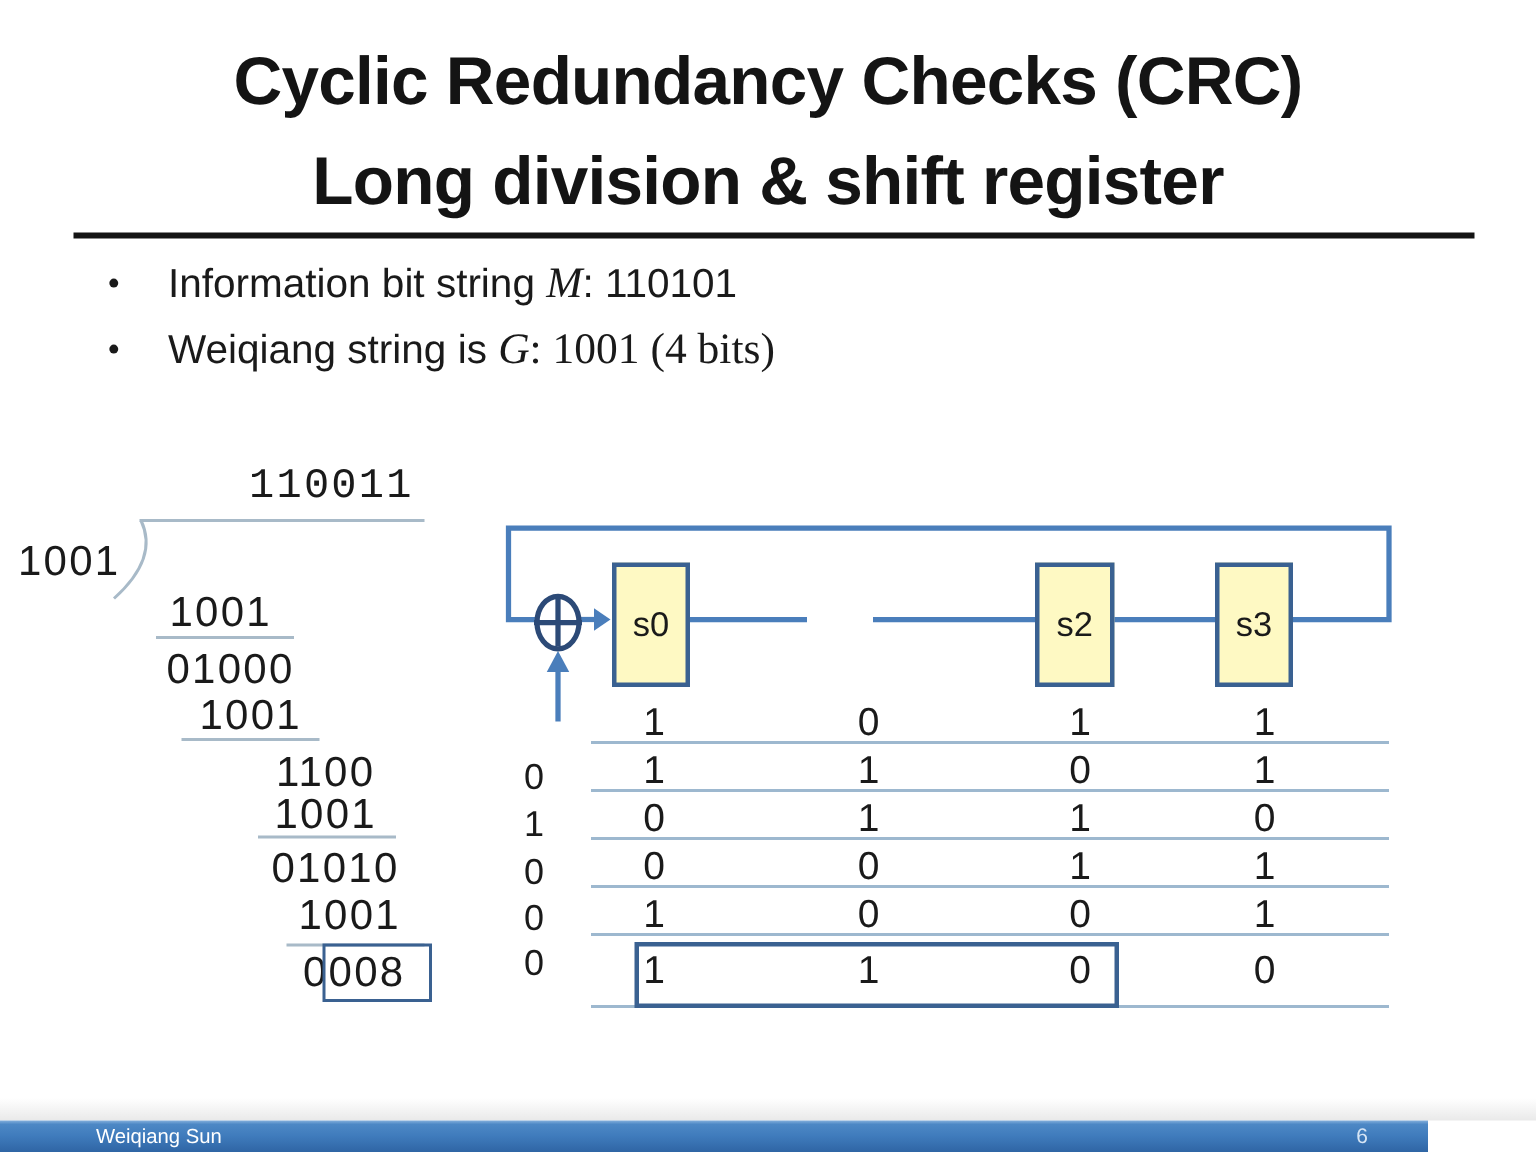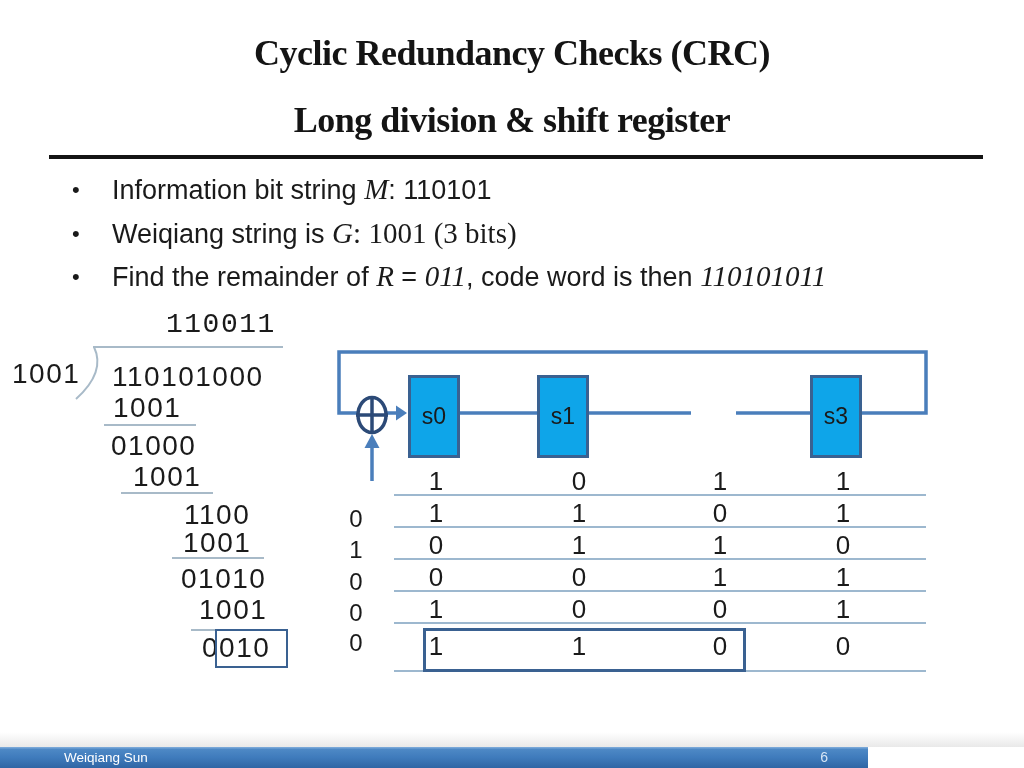--- a/index.html
+++ b/index.html
@@ -1,117 +1,113 @@
 <!DOCTYPE html>
 <html><head>
 <meta charset="utf-8">
 <style>
   html,body{margin:0;padding:0;background:#888;}
   .slide{position:relative;width:1024px;height:768px;background:#ffffff;overflow:hidden;
          font-family:"Liberation Sans",sans-serif;color:#1a1a1a;}
 
   
   .title{position:absolute;left:0;top:20px;width:1024px;text-align:center;
-         font-size:36px;font-weight:600;line-height:67px;color:#141414;letter-spacing:-0.5px;font-family:Liberation Serif, serif;}
+         font-size:45px;font-weight:600;line-height:67px;color:#141414;letter-spacing:-0.5px;}
   .title-rule{position:absolute;left:49px;top:155px;width:934px;height:4px;background:#141414;}
 
   
   .bullet{position:absolute;left:72px;width:930px;font-size:27px;white-space:nowrap;}
   .bullet .dot{display:inline-block;width:40px;font-size:22px;vertical-align:2px;}
   .seg-sans{font-family:"Liberation Sans",sans-serif;}
   .seg-serif{font-family:"Liberation Serif",serif;font-size:29px;}
   .seg-si{font-family:"Liberation Serif",serif;font-style:italic;font-size:29px;}
 
   
   .dnum{position:absolute;font-size:28px;letter-spacing:1.5px;white-space:nowrap;}
   .dline{position:absolute;height:2px;background:#a8bac8;}
   .rem-box{position:absolute;left:215px;top:629px;width:69px;height:35px;
            border:2.5px solid #3a6191;}
 
   
   .diagram-svg{position:absolute;left:330px;top:340px;}
-  .reg-box{position:absolute;width:46px;height:77px;background:#0ea5e9;border:3px solid #3a6191;
+  .reg-box{position:absolute;width:46px;height:77px;background:#fef9c3;border:3px solid #3a6191;
            display:flex;align-items:center;justify-content:center;font-size:23px;}
 
   
   .tline{position:absolute;left:394px;width:532px;height:1.5px;background:#9db8cf;}
   .tcell{position:absolute;width:44px;text-align:center;font-size:26px;}
   .ibit{position:absolute;left:344px;width:24px;text-align:center;font-size:24px;}
   .row6-box{position:absolute;left:423px;top:628px;width:317px;height:38px;
             border:3px solid #3a6191;}
 
   
   .pre-footer{position:absolute;left:0;top:732px;width:1024px;height:15px;
               background:linear-gradient(to bottom,#ffffff,#e9e9e9);}
-  .footer-bar{position:absolute;left:0;top:747px;width:868px;height:21px;
+  .footer-bar{position:absolute;left:0;top:747px;width:952px;height:21px;
               background:linear-gradient(to bottom,#83afdc 0%,#4d88c5 12%,#3f7bbc 50%,#2f65a4 100%);}
   .footer-author{position:absolute;left:64px;top:3px;font-size:13.5px;color:#ffffff;}
   .footer-page{position:absolute;right:40px;top:2px;font-size:14px;color:#d6e5f5;}
 </style>
 </head>
 <body>
 
 <div class="slide">
 
   <div class="title">
     <div>Cyclic Redundancy Checks (CRC)</div>
     <div>Long division &amp; shift register</div>
   </div>
   <div class="title-rule"></div>
 
   <div class="bullet" style="top:173px;">
     <span class="dot">•</span><span class="seg-sans">Information bit string </span><span class="seg-si">M</span><span class="seg-sans">: 110101</span>
   </div>
   <div class="bullet" style="top:217px;">
-    <span class="dot">•</span><span class="seg-sans">Weiqiang string is </span><span class="seg-si">G</span><span class="seg-serif">: </span><span class="seg-serif">1001 (3 bits)</span>
-  </div>
-  <div class="bullet" style="top:260px;">
-    <span class="dot">•</span><span class="seg-sans">Find the remainder of </span><span class="seg-si">R</span><span class="seg-sans"> = </span><span class="seg-si">011</span><span class="seg-sans">, code word is then </span><span class="seg-si">110101011</span>
+    <span class="dot">•</span><span class="seg-sans">Weiqiang string is </span><span class="seg-si">G</span><span class="seg-serif">: </span><span class="seg-serif">1001 (4 bits)</span>
   </div>
 
   <div class="dnum" style="left:166px;top:309px;font-family:Liberation Mono, monospace;">110011</div>
   <div class="dline" style="left:93px;top:346px;width:190px;"></div>
   <div class="dnum" style="left:12px;top:358px;">1001</div>
   <svg class="diagram-svg" style="left:68px;top:344px;" width="44" height="58" viewBox="0 0 44 58">
     <path d="M 26 3 Q 38 28 8 55" stroke="#a8bac8" stroke-width="2" fill="none"></path>
   </svg>
-  <div class="dnum" style="left:112px;top:361px;">110101000</div>
   <div class="dnum" style="left:113px;top:392px;">1001</div>
   <div class="dline" style="left:104px;top:424px;width:92px;"></div>
   <div class="dnum" style="left:111px;top:430px;">01000</div>
   <div class="dnum" style="left:133px;top:461px;">1001</div>
   <div class="dline" style="left:121px;top:492px;width:92px;"></div>
   <div class="dnum" style="left:184px;top:499px;text-align:center;">1100</div>
   <div class="dnum" style="left:183px;top:527px;">1001</div>
   <div class="dline" style="left:172px;top:557px;width:92px;"></div>
   <div class="dnum" style="left:181px;top:563px;">01010</div>
   <div class="dnum" style="left:199px;top:594px;">1001</div>
   <div class="dline" style="left:191px;top:629px;width:92px;"></div>
-  <div class="dnum" style="left:202px;top:632px;">0010</div>
+  <div class="dnum" style="left:202px;top:632px;">0008</div>
   <div class="rem-box"></div>
 
   <svg class="diagram-svg" width="610" height="150" viewBox="330 340 610 150">
     <polyline points="856,413 926,413 926,352 339,352 339,413 357,413" fill="none" stroke="#4a7ebb" stroke-width="3.5"></polyline>
     <line x1="454" y1="413" x2="538" y2="413" stroke="#4a7ebb" stroke-width="3.5"></line>
     <line x1="582" y1="413" x2="691" y2="413" stroke="#4a7ebb" stroke-width="3.5"></line>
     <line x1="736" y1="413" x2="811" y2="413" stroke="#4a7ebb" stroke-width="3.5"></line>
     <line x1="387" y1="413" x2="397" y2="413" stroke="#4a7ebb" stroke-width="3.5"></line>
     <polygon points="396,405.5 407,413 396,420.5" fill="#4a7ebb"></polygon>
     <line x1="372" y1="481" x2="372" y2="446" stroke="#4a7ebb" stroke-width="3.5"></line>
     <polygon points="364.5,448 372,434 379.5,448" fill="#4a7ebb"></polygon>
     <ellipse cx="372" cy="415" rx="14" ry="17.5" fill="#ffffff" stroke="#2c4a77" stroke-width="3.5"></ellipse>
     <line x1="356" y1="415" x2="388" y2="415" stroke="#2c4a77" stroke-width="3.5"></line>
     <line x1="372" y1="399" x2="372" y2="431" stroke="#2c4a77" stroke-width="3.5"></line>
   </svg>
 
   <div class="reg-box" style="left:408px;top:375px;">
       <span>s0</span>
     </div>
-  <div class="reg-box" style="left:537px;top:375px;">
-      <span>s1</span>
+  <div class="reg-box" style="left:690px;top:375px;width:47px;">
+      <span>s2</span>
     </div>
   <div class="reg-box" style="left:810px;top:375px;">
       <span>s3</span>
     </div>
 
   <div class="tline" style="top:494px;"></div>
   <div class="tline" style="top:526px;"></div>
   <div class="tline" style="top:558px;"></div>
   <div class="tline" style="top:590px;"></div>
   <div class="tline" style="top:622px;"></div>

